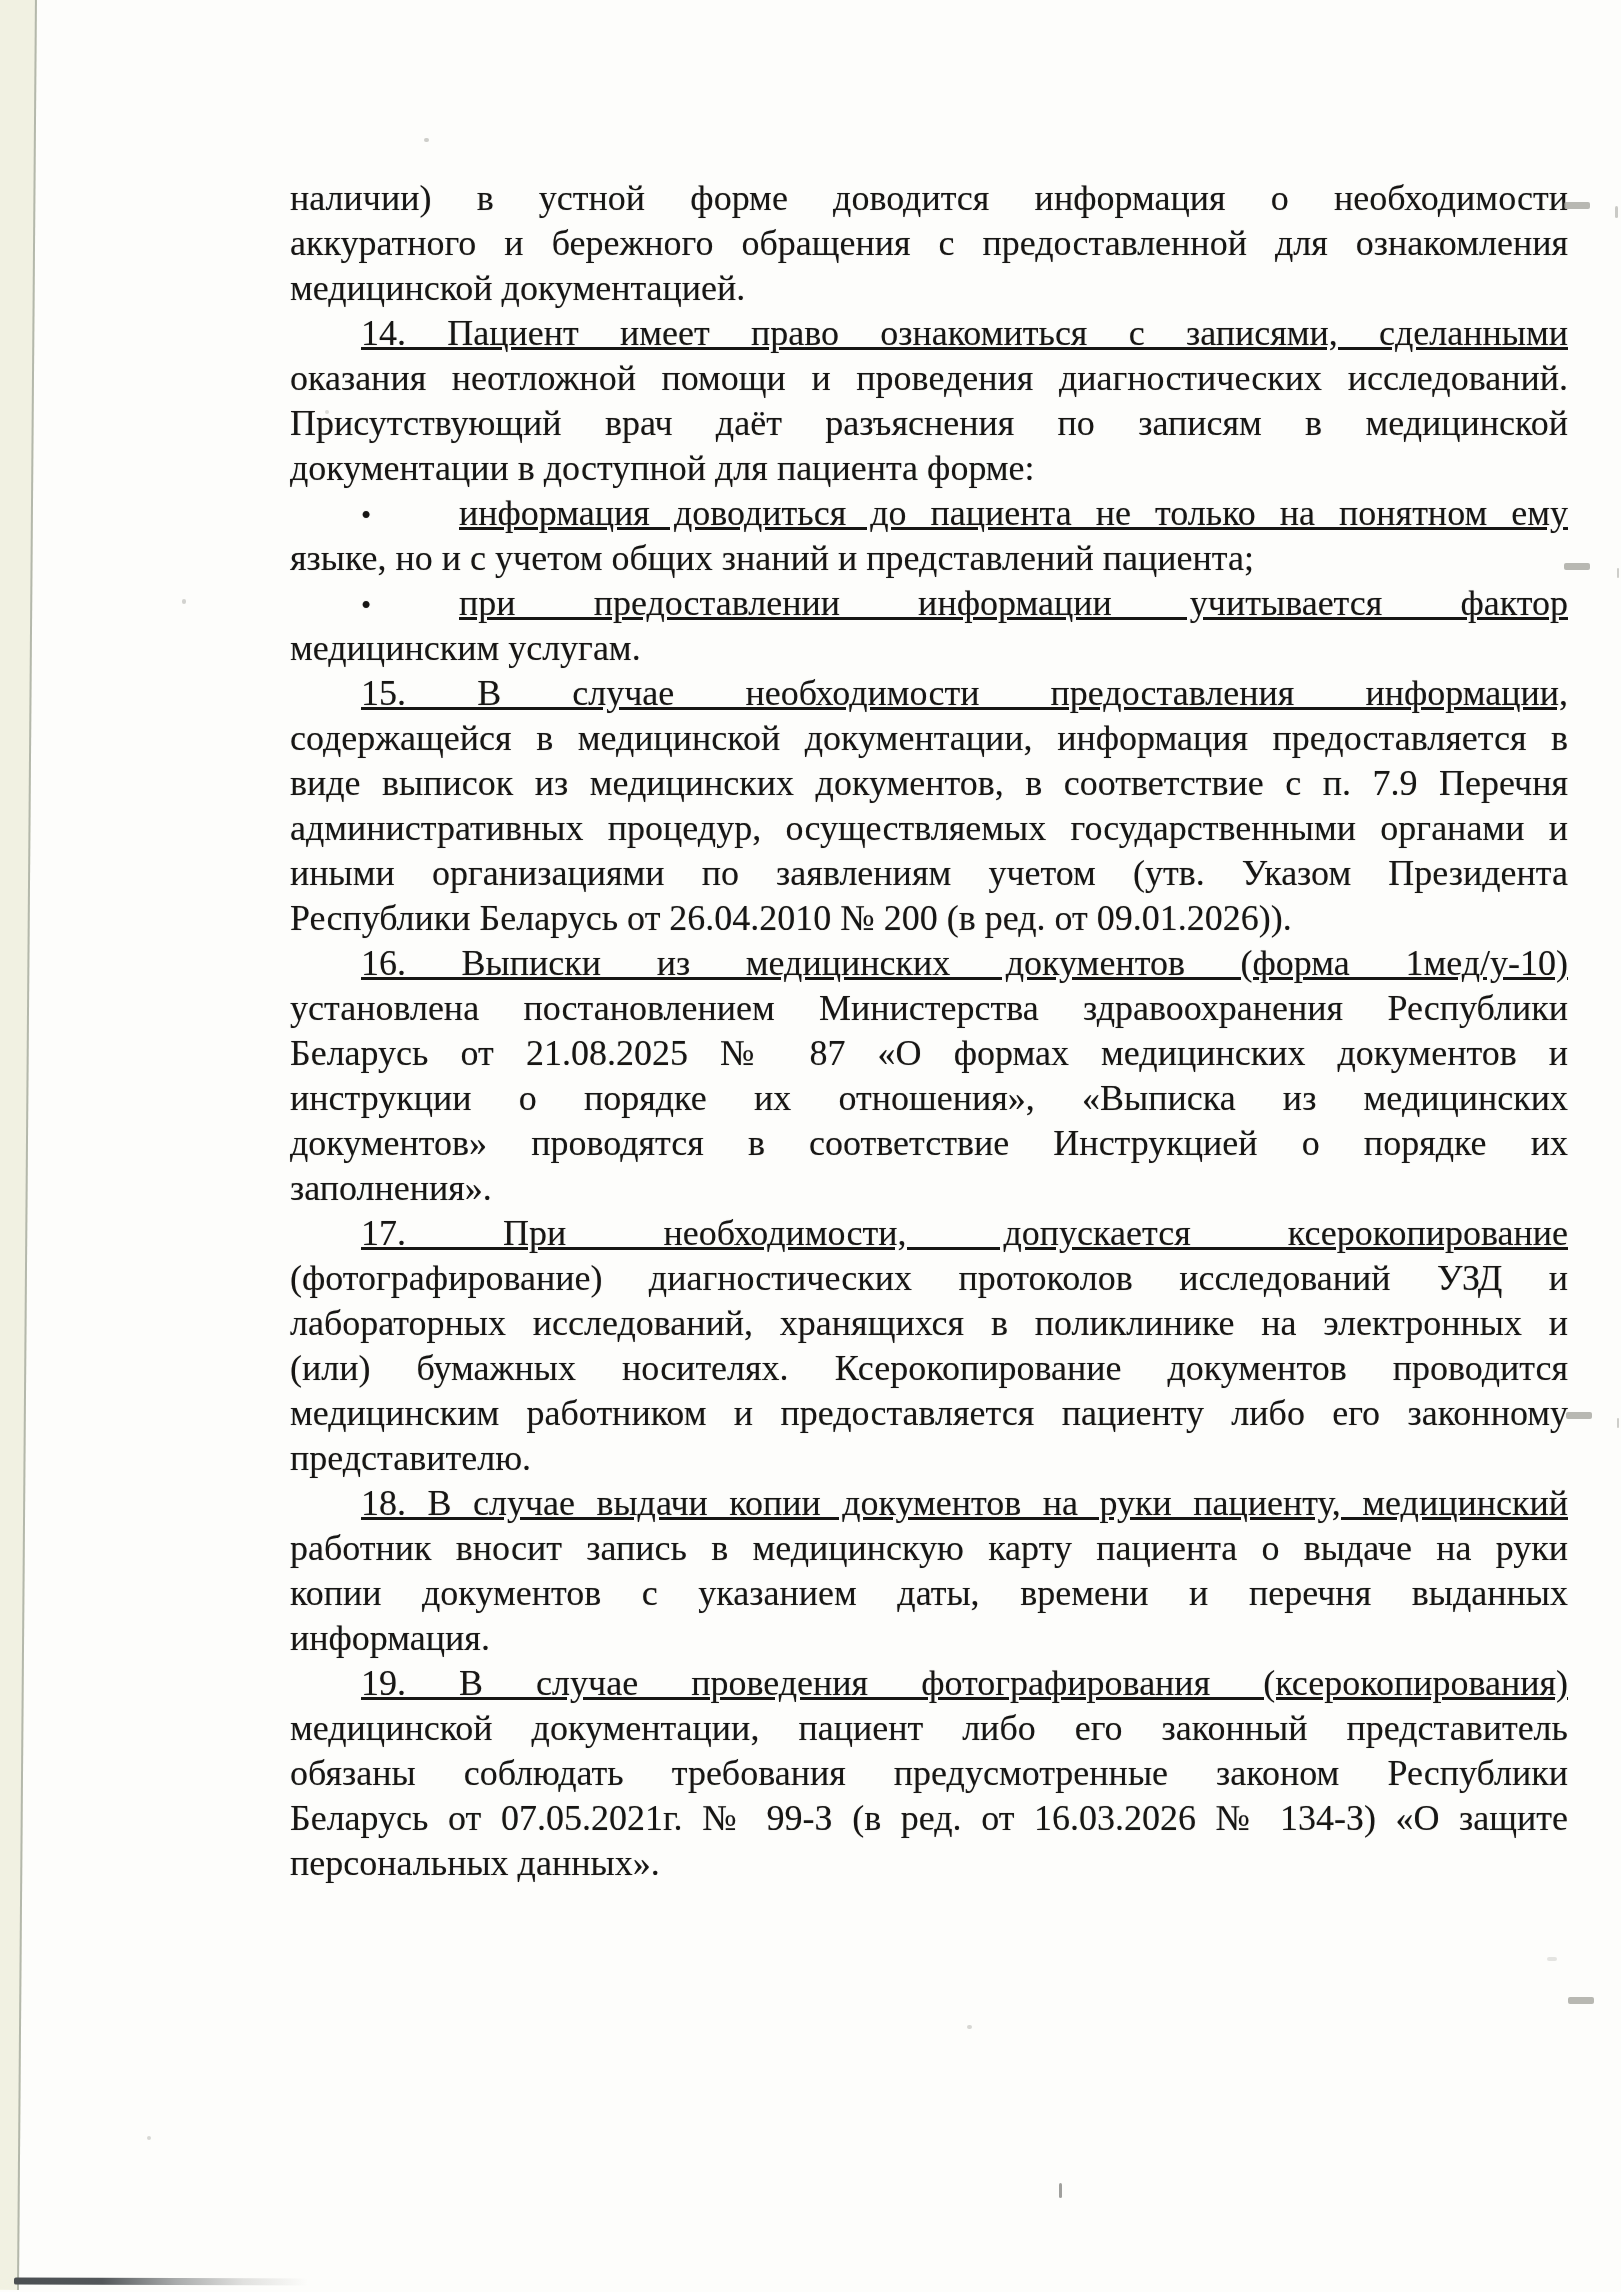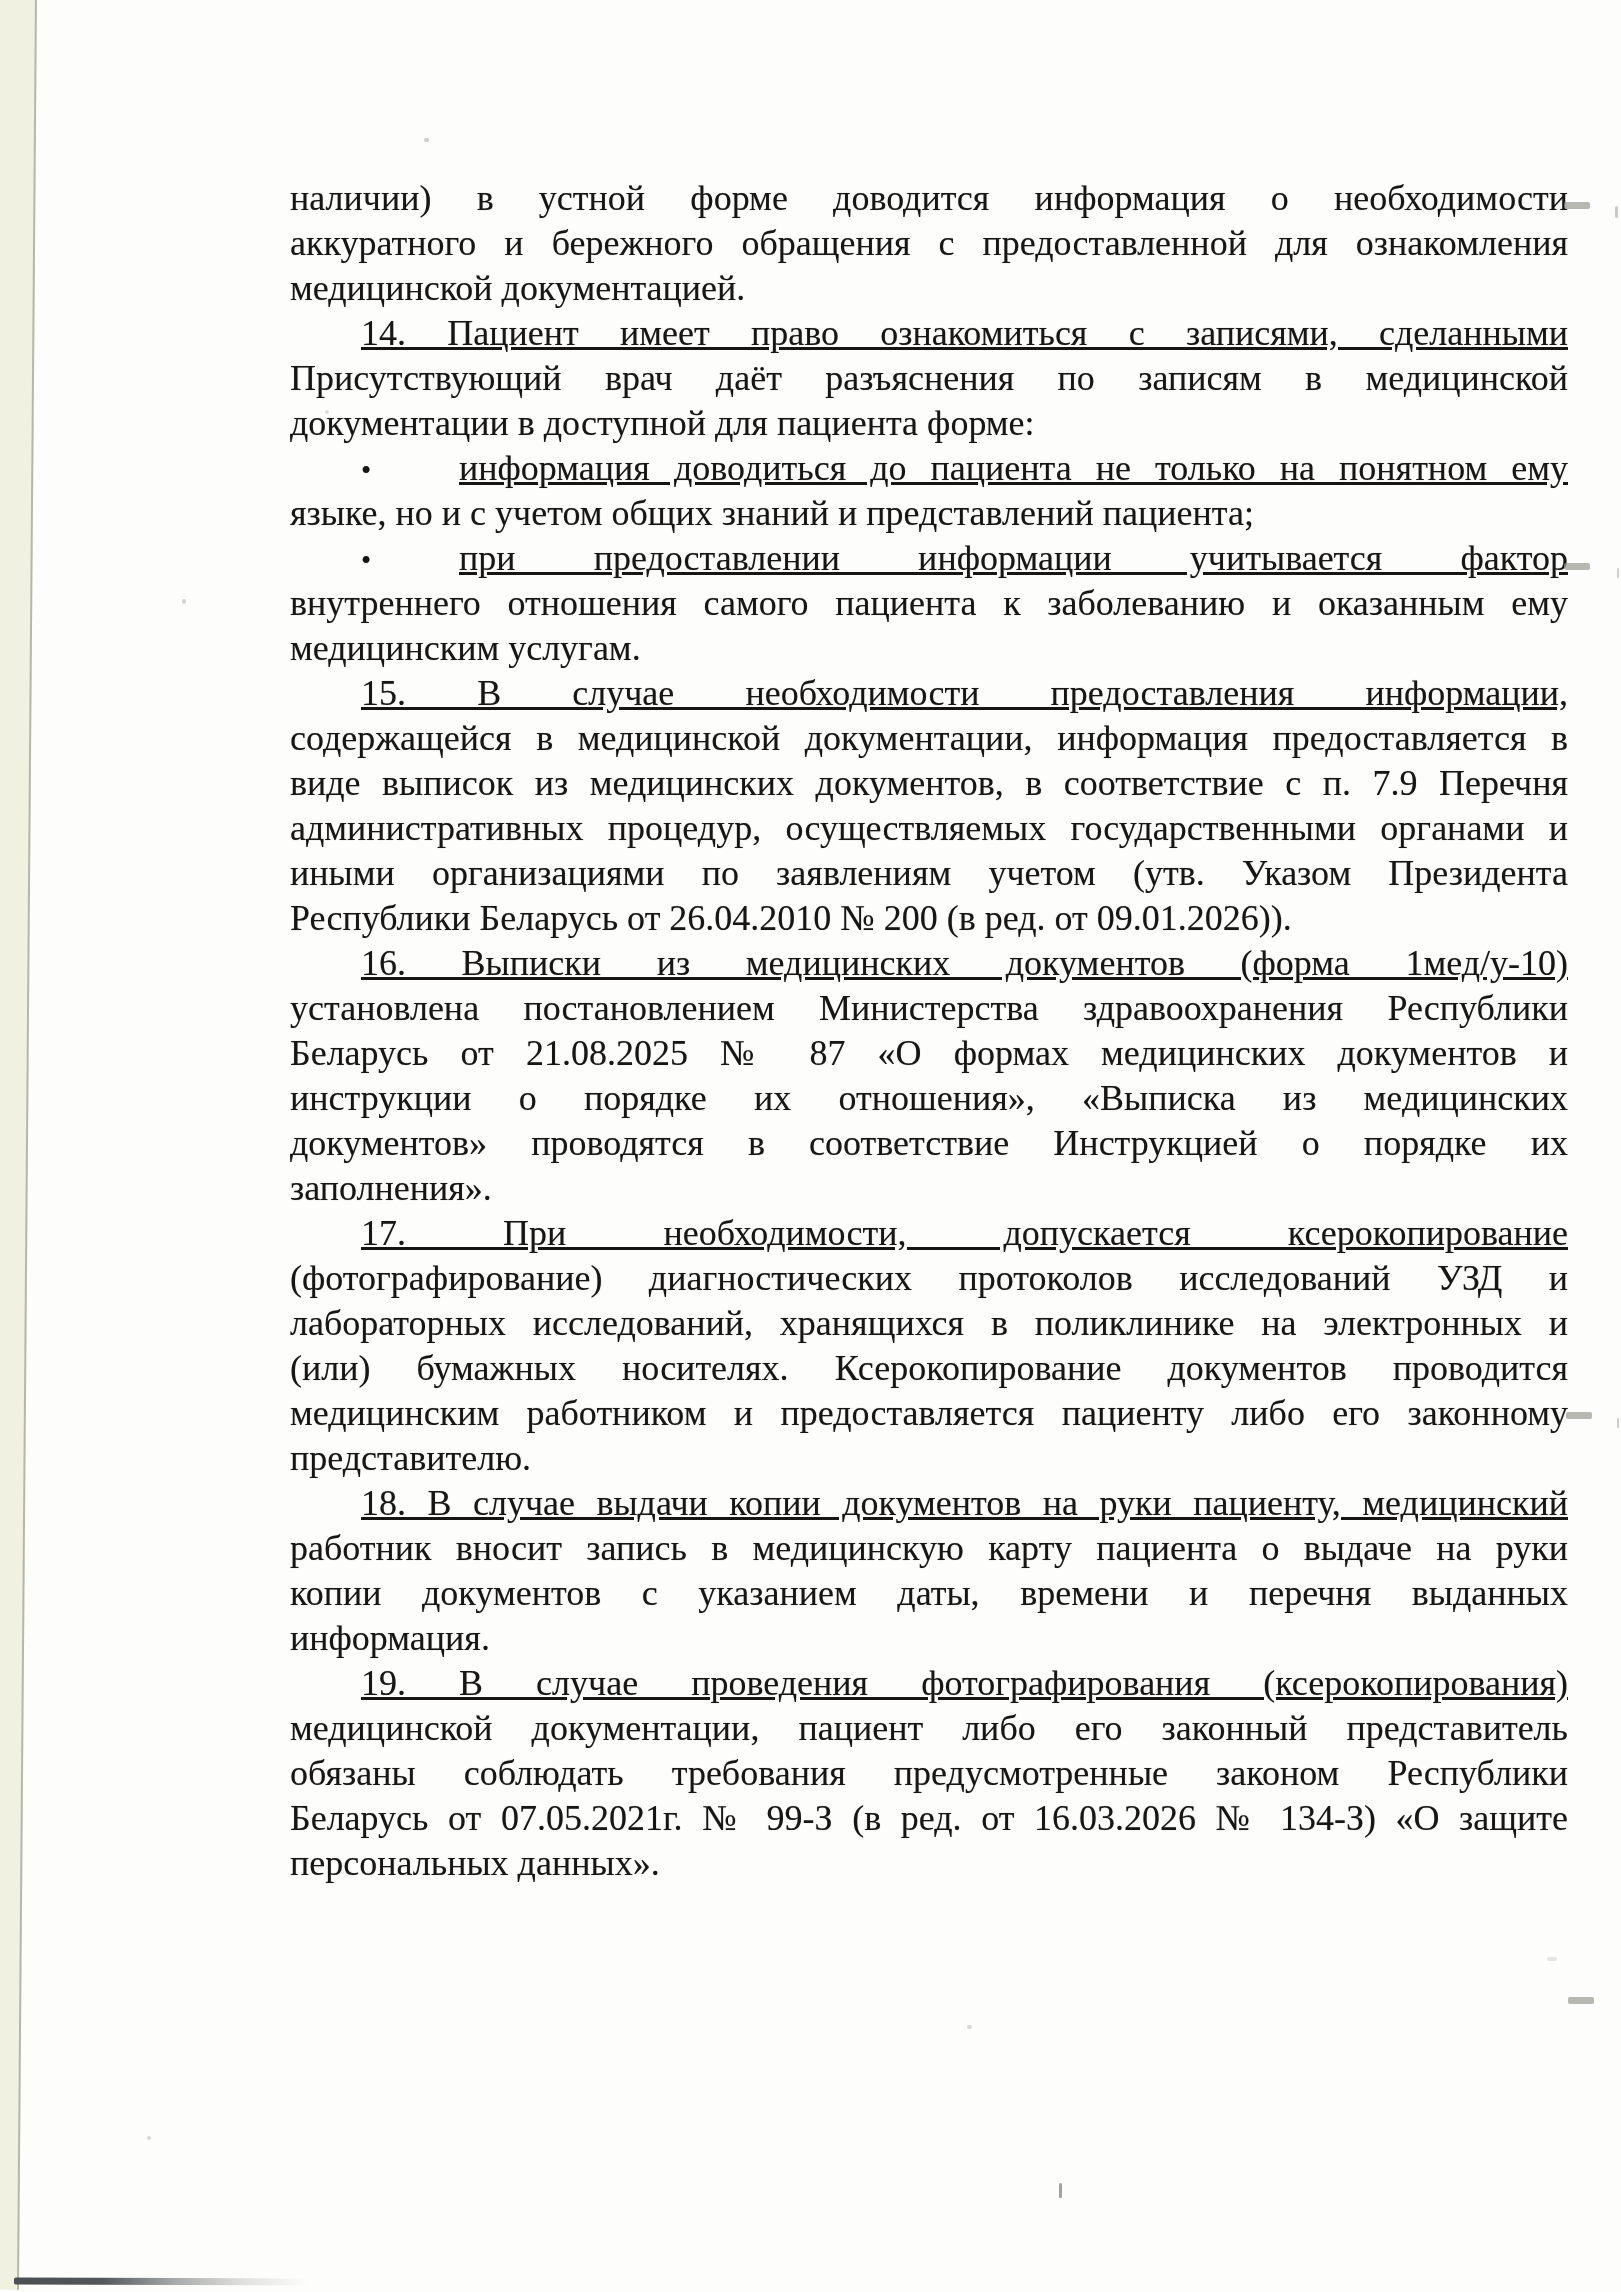--- a/index.html
+++ b/index.html
@@ -62,26 +62,26 @@
 <body>
 
 <div class="page">
   <div class="edge-band"></div>
   <div class="bottom-mark"></div>
   <div class="text-block">
       <div class="line">наличии) в устной форме доводится информация о необходимости</div>
       <div class="line">аккуратного и бережного обращения с предоставленной для ознакомления</div>
       <div class="line last">медицинской документацией.</div>
       <div class="line indent">14. Пациент имеет право ознакомиться с записями, сделанными</div>
+      <div class="line">оказания неотложной помощи и проведения диагностических исследований.</div>
       <div class="line">Присутствующий врач даёт разъяснения по записям в медицинской</div>
       <div class="line last">документации в доступной для пациента форме:</div>
       <div class="line indent"><span class="bullet">•</span>информация доводиться до пациента не только на понятном ему</div>
       <div class="line last">языке, но и с учетом общих знаний и представлений пациента;</div>
       <div class="line indent"><span class="bullet">•</span>при предоставлении информации учитывается фактор</div>
-      <div class="line">внутреннего отношения самого пациента к заболеванию и оказанным ему</div>
       <div class="line last">медицинским услугам.</div>
       <div class="line indent">15. В случае необходимости предоставления информации,</div>
       <div class="line">содержащейся в медицинской документации, информация предоставляется в</div>
       <div class="line">виде выписок из медицинских документов, в соответствие с п. 7.9 Перечня</div>
       <div class="line">административных процедур, осуществляемых государственными органами и</div>
       <div class="line">иными организациями по заявлениям учетом (утв. Указом Президента</div>
       <div class="line last">Республики Беларусь от 26.04.2010 № 200 (в ред. от 09.01.2026)).</div>
       <div class="line indent">16. Выписки из медицинских документов (форма 1мед/у-10)</div>
       <div class="line">установлена постановлением Министерства здравоохранения Республики</div>
       <div class="line">Беларусь от 21.08.2025 № 87 «О формах медицинских документов и</div>

